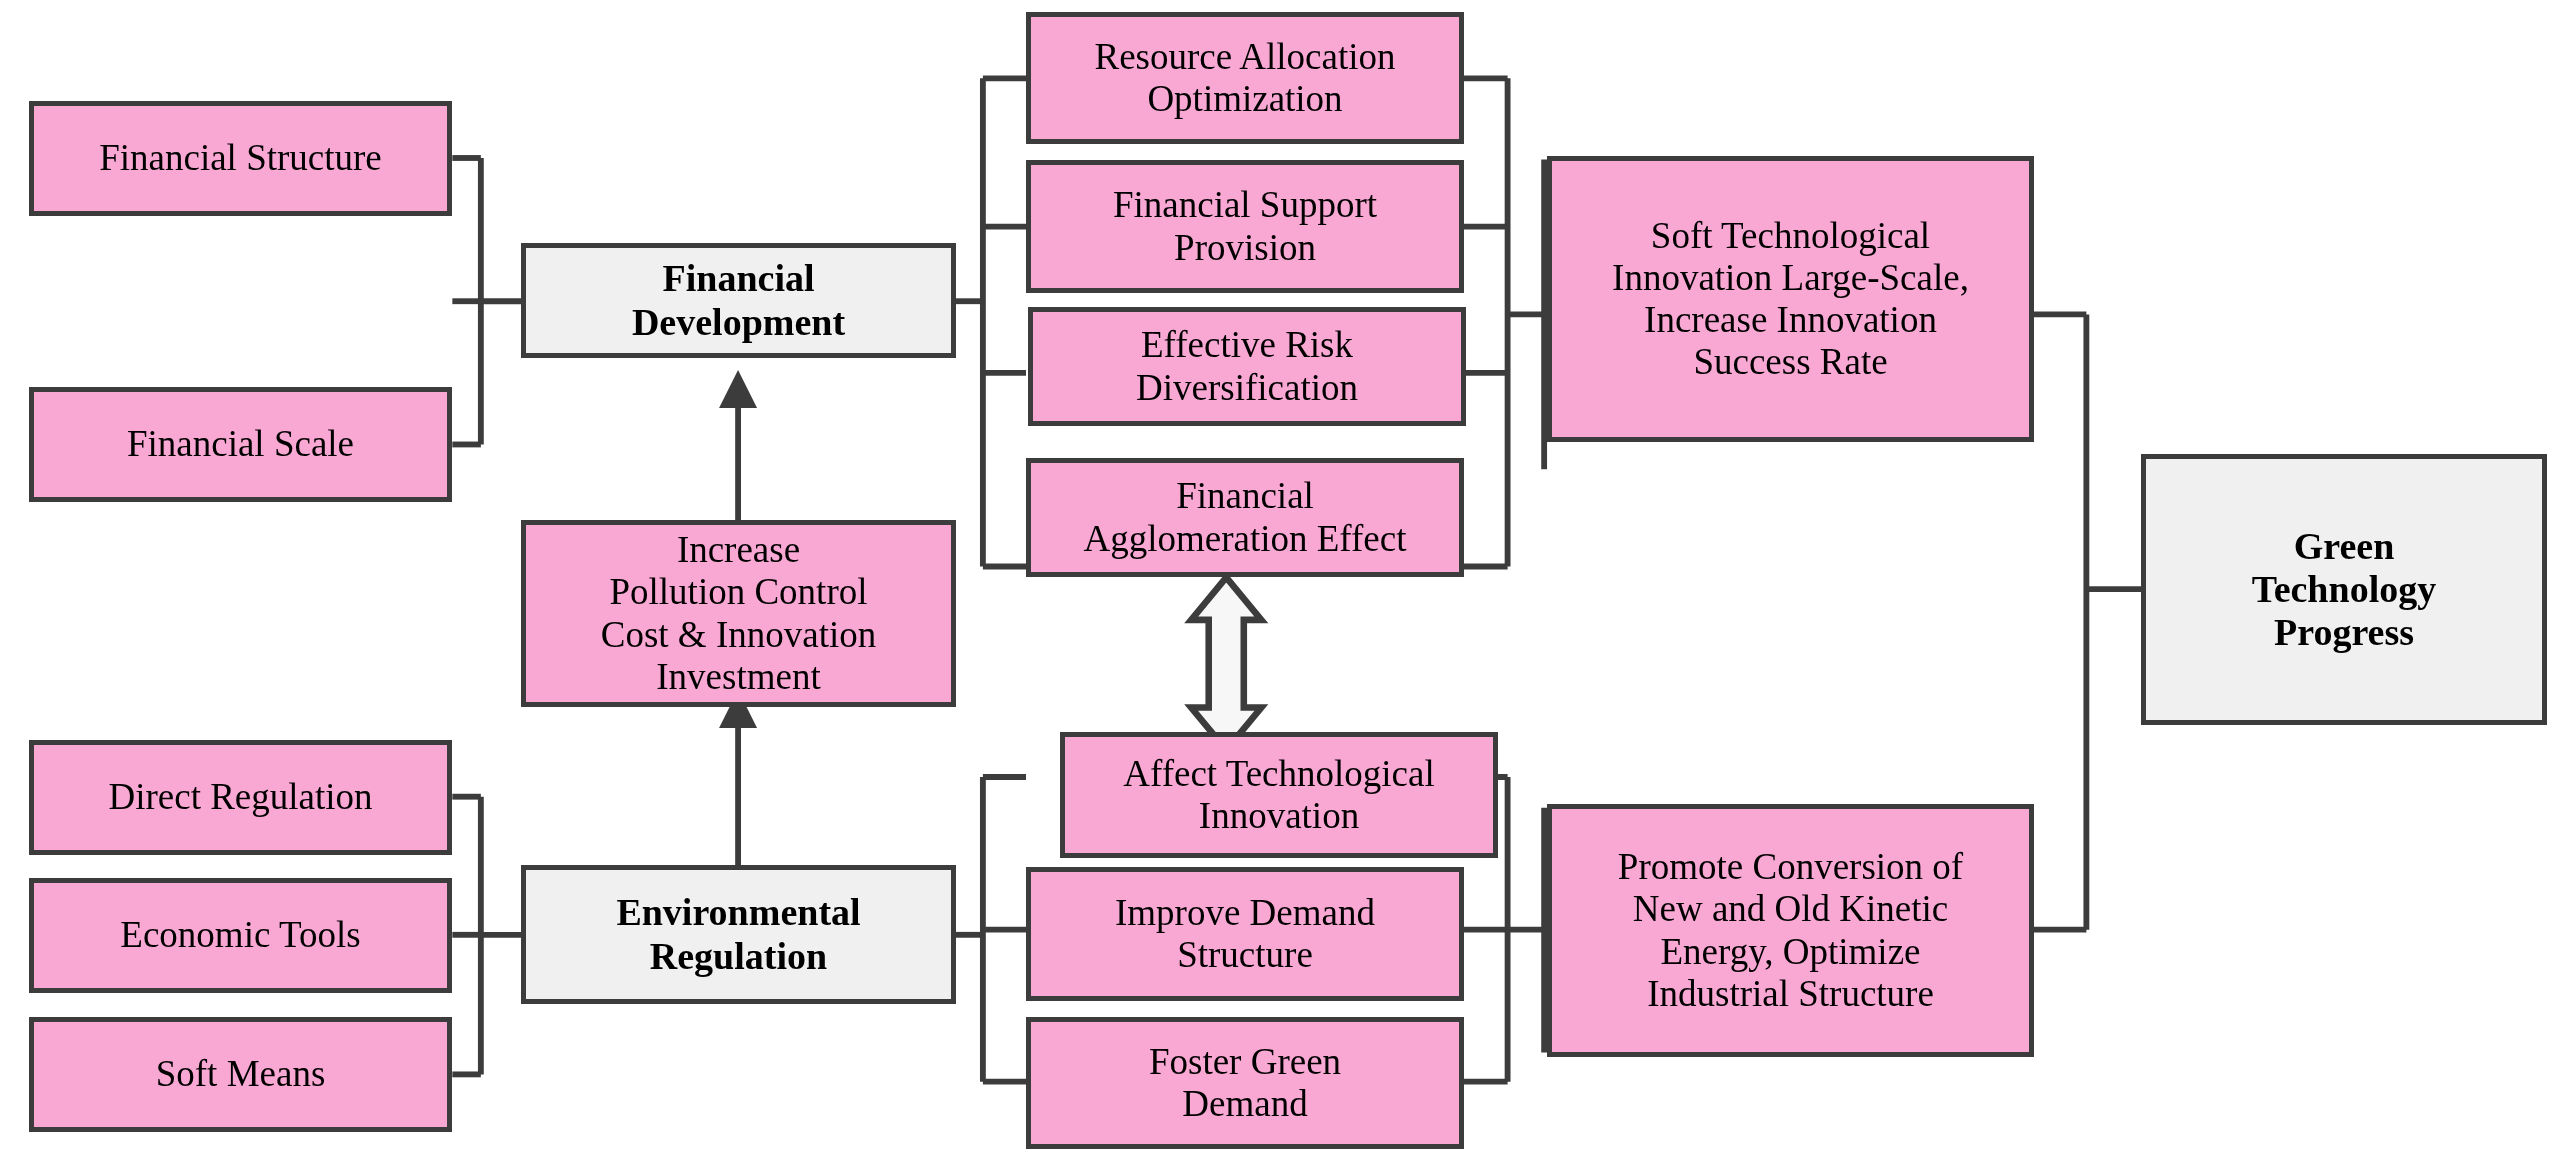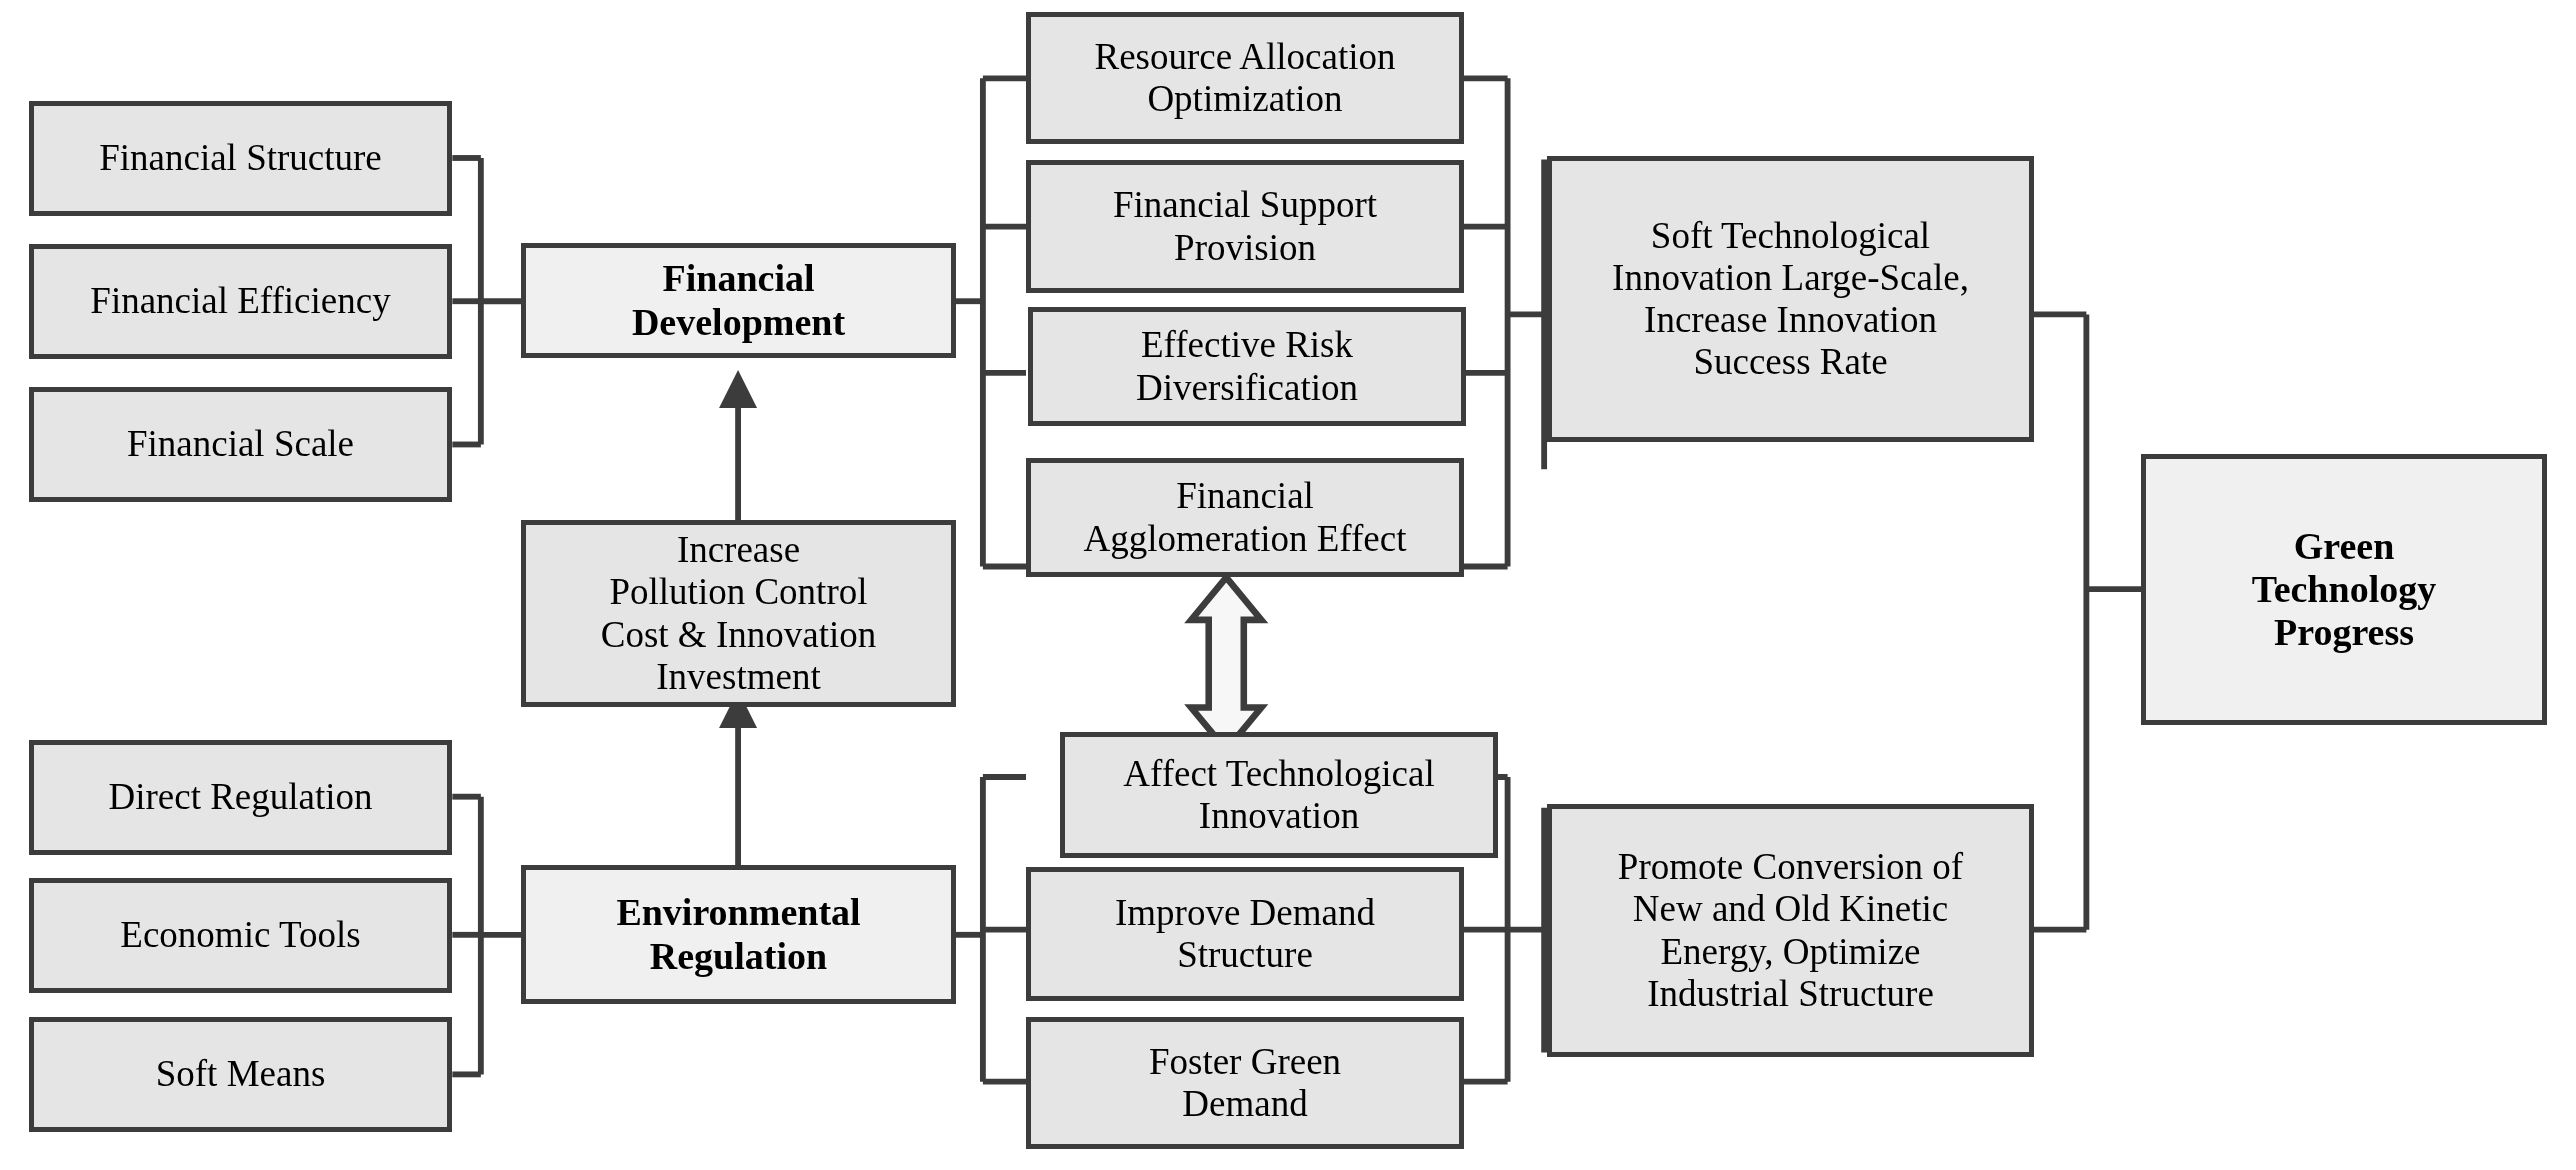--- a/index.html
+++ b/index.html
@@ -20,21 +20,21 @@
     left: 0;
     top: 0;
     width: 2576px;
     height: 1171px;
     pointer-events: none;
   }
   .node {
     position: absolute;
     box-sizing: border-box;
     border: 5.1px solid #3c3c3c;
-    background: #e5e5e5;
+    background: #f9a8d4;
     display: flex;
     align-items: center;
     justify-content: center;
     text-align: center;
     color: #000000;
     line-height: 1.14;
     padding: 2.9px 10.2px;
   }
   .node.shaded {
     background: #f0f0f0;
@@ -112,23 +112,20 @@
 
       <g stroke-linejoin="miter">
         <polygon points="1678,790 1726,848 1702,848 1702,968 1726,968 1678,1026 1630,968 1654,968 1654,848 1630,848" fill="#f7f7f7" stroke="#3c3c3c" stroke-width="9"></polygon>
       </g>
     </g>
   </svg>
 
   <div class="node fs-md" style="left:29px; top:101px; width:423px; height:115px;">
     <span class="label">Financial Structure</span>
   </div>
-  <div class="node fs-md" style="left:29px; top:244px; width:423px; height:115px;">
-    <span class="label">Financial Efficiency</span>
-  </div>
   <div class="node fs-md" style="left:29px; top:387px; width:423px; height:115px;">
     <span class="label">Financial Scale</span>
   </div>
 
   <div class="node shaded bold fs-bold" style="left:521px; top:243px; width:435px; height:115px; white-space:pre-line;">
     <span class="label">Financial
 Development</span>
   </div>
 
   <div class="node fs-md" style="left:521px; top:520px; width:435px; height:187px; white-space:pre-line;">

